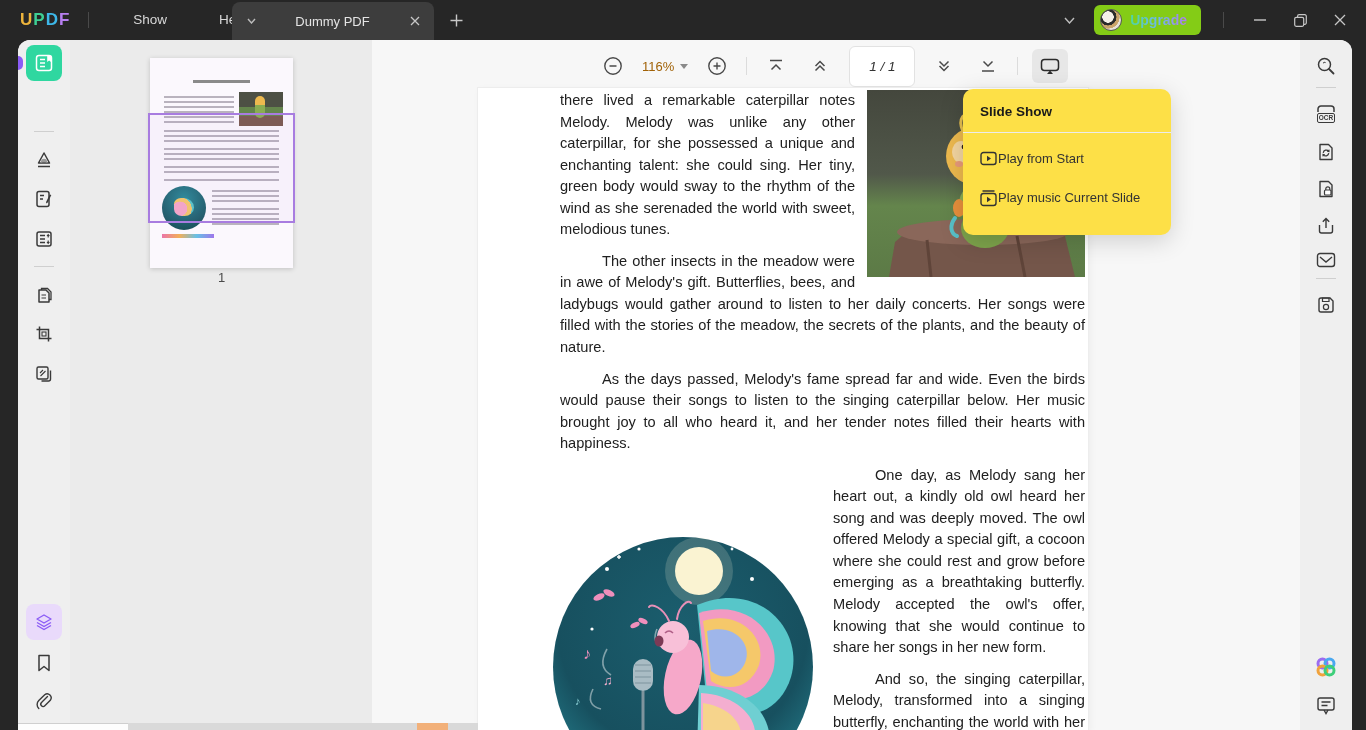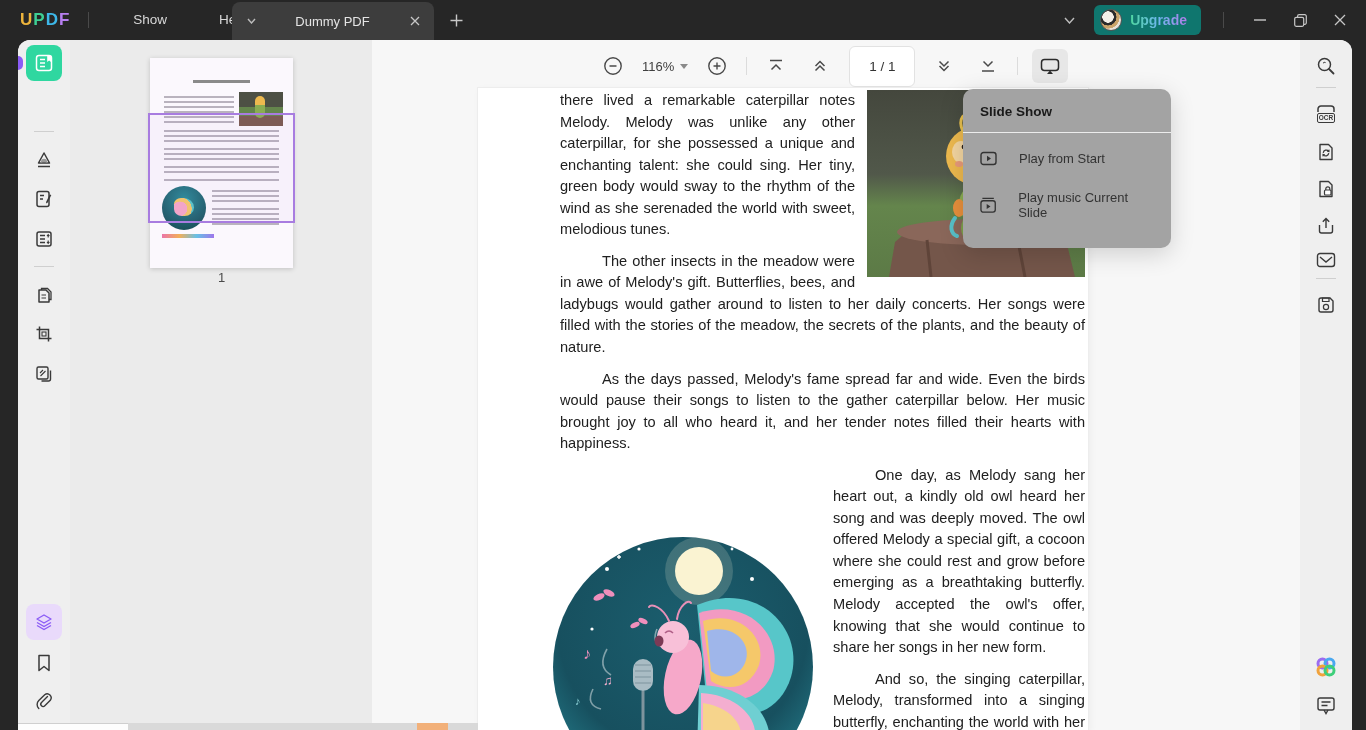--- a/index.html
+++ b/index.html
@@ -13,21 +13,21 @@
   .logo span:nth-child(3){color:#3db7e8;} .logo span:nth-child(4){color:#b77ff0;}
   .tb-sep { width:1px; height:16px; background:#4a4a4a; margin:0 18px; }
   .menu-item { color:#d8d8d8; font-size:13.5px; padding:0 26px; height:40px; line-height:40px; cursor:default; }
   .tab { position:absolute; left:232px; top:2px; width:202px; height:38px; background:#3d3d3d; border-radius:8px 8px 0 0; display:flex; align-items:center; }
   .tab-caret { margin-left:10px; width:18px; height:18px; display:flex; align-items:center; justify-content:center; }
   .tab-title { flex:1; text-align:center; color:#e4e4e4; font-size:13px; }
   .tab-close { width:20px; height:20px; margin-right:9px; display:flex; align-items:center; justify-content:center; }
   .newtab { position:absolute; left:444px; top:8px; width:24px; height:24px; display:flex; align-items:center; justify-content:center; }
   .win-right { position:absolute; right:0; top:0; height:40px; display:flex; align-items:center; }
   .acct-caret { width:26px; height:26px; display:flex; align-items:center; justify-content:center; margin-right:12px; }
-  .upgrade { background:#0f766e; border-radius:6px; height:30px; display:flex; align-items:center; padding:0 14px 0 6px; gap:8px; }
+  .upgrade { background:#84cc16; border-radius:6px; height:30px; display:flex; align-items:center; padding:0 14px 0 6px; gap:8px; }
   .avatar { width:22px; height:22px; border-radius:50%; background:radial-gradient(circle at 35% 35%, #f5f0e8 0 30%, #2b2b2b 32% 45%, #caa46a 47% 62%, #e8e2d8 64% 100%); border:1px solid #555; }
   .upgrade-text { font-size:14px; font-weight:bold; background:linear-gradient(90deg,#4fd6a0,#6fb6ee,#b07ce8); -webkit-background-clip:text; background-clip:text; color:transparent; }
   .wc-sep { width:1px; height:16px; background:#4a4a4a; margin:0 16px 0 22px; }
   .win-btn { width:40px; height:40px; display:flex; align-items:center; justify-content:center; }
 
   
   .content { position:absolute; left:18px; top:40px; width:1334px; height:690px; background:#f7f7f7; border-radius:12px 12px 0 0; overflow:hidden; }
   .purple-notch { position:absolute; left:18px; top:56px; width:5px; height:14px; background:#8b5cf6; border-radius:0 5px 5px 0; z-index:9; }
 
   
@@ -51,36 +51,36 @@
   .mini-bfly::after{ content:""; position:absolute; left:12px; top:12px; width:20px; height:18px; background:radial-gradient(circle at 30% 60%,#f6a8c9 0 40%,#f5c86a 42% 65%,#57c6c9 67% 100%); border-radius:40% 60% 55% 45%; }
   .mini-rainbow { position:absolute; left:12px; top:176px; width:52px; height:4px; background:linear-gradient(90deg,#e85f9a,#f0a23c,#4db6e2,#8e5fe8); opacity:.85; }
   .thumb-viewport { position:absolute; left:78px; top:73px; width:147px; height:110px; border:2px solid #a87ce0; background:rgba(168,124,224,0.05); }
   .thumb-num { position:absolute; left:80px; top:230px; width:143px; text-align:center; font-size:13px; color:#4a4a4a; }
 
   
   .doc-area { position:absolute; left:354px; top:0; width:928px; height:690px; background:#f7f7f7; }
   .toolbar { position:absolute; left:226px; top:10px; height:32px; display:flex; align-items:center; gap:14px; }
   .tool-btn { width:30px; height:30px; display:flex; align-items:center; justify-content:center; border-radius:6px; }
   .tool-btn.active { background:#e7e7e7; width:36px; height:34px; }
-  .zoom-pct { display:flex; align-items:center; gap:6px; font-size:13px; color:#404040; }
+  .zoom-pct { display:flex; align-items:center; gap:6px; font-size:13px; color:#a16207; }
   .tool-div { width:1px; height:18px; background:#dcdcdc; }
-  .page-box { width:66px; height:41px; background:#fff; border:1px solid #e2e2e2; border-radius:6px; display:flex; align-items:center; justify-content:center; font-size:13.5px; color:#333; }
+  .page-box { width:66px; height:41px; background:#fff; border:1px solid #e2e2e2; border-radius:6px; display:flex; align-items:center; justify-content:center; font-size:13.5px; color:#333;font-style:italic; }
 
   
   .pdf-page { position:absolute; left:106px; top:48px; width:610px; height:642px; background:#fff; box-shadow:0 0 0 1px #ededed, 2px 2px 8px rgba(0,0,0,0.05); overflow:hidden; padding:2px 3px 0 82px; }
   .pdf-page p { font-size:14.6px; line-height:21.55px; color:#202020; text-align:justify; margin-bottom:10px; }
   .pdf-page p.ind { text-indent:42px; }
   .float-cat { float:right; width:218px; height:187px; margin:0 0 9px 12px; }
   .float-bfly { float:left; width:273px; height:300px; margin:44px 13px 0 -13px; }
 
   
-  .dropdown { position:absolute; left:945px; top:49px; width:208px; background:#a3a3a3; border-radius:10px; box-shadow:0 6px 24px rgba(0,0,0,0.16); padding:15px 0 16px; z-index:20; }
+  .dropdown { position:absolute; left:945px; top:49px; width:208px; background:#fde047; border-radius:10px; box-shadow:0 6px 24px rgba(0,0,0,0.16); padding:15px 0 16px; z-index:20; }
   .dd-title { padding:0 17px; font-size:13.5px; font-weight:bold; color:#1a1a1a; }
   .dd-div { height:1px; background:#ececec; margin:13px 0 6px; }
-  .dd-item { display:flex; align-items:center; gap:22px; padding:12px 17px; font-size:13px; color:#333; }
+  .dd-item { display:flex; align-items:flex-start; gap:1px; padding:12px 17px; font-size:13px; color:#333; }
 
   
   .sliver { position:absolute; left:18px; bottom:0; height:7px; width:460px; background:#d9d9d9; z-index:30; }
   .sliver .w { position:absolute; left:0; top:0; width:110px; height:7px; background:#fdfdfd; border-top:1px solid #cfcfcf; }
   .sliver .o { position:absolute; left:399px; top:0; width:31px; height:7px; background:#f2b079; }
   .corner-dark { position:absolute; left:0; bottom:0; width:18px; height:24px; background:#262626; z-index:31; }
 
   svg { display:block; }
 </style>
 </head>
@@ -344,21 +344,21 @@
               <circle cx="104" cy="25" r="4" fill="none" stroke="#e8c04e" stroke-width="2.5"></circle>
               <path d="M120 41 C126 27 136 24 132 33" fill="none" stroke="#e8c04e" stroke-width="3" stroke-linecap="round"></path>
               <circle cx="131" cy="35" r="4" fill="none" stroke="#e8c04e" stroke-width="2.5"></circle>
               <ellipse cx="92" cy="118" rx="6" ry="9" fill="#e8903c"></ellipse>
               <path d="M88 128 C82 136 84 144 90 146" fill="none" stroke="#58c0c8" stroke-width="4" stroke-linecap="round"></path>
             </svg>
           </span>
           <span>there lived a remarkable caterpillar notes Melody. Melody was unlike any other caterpillar, for she possessed a unique and enchanting talent: she could sing. Her tiny, green body would sway to the rhythm of the wind as she serenaded the world with sweet, melodious tunes.</span>
         </p>
         <p class="ind"><span>The other insects in the meadow were in awe of Melody's gift. Butterflies, bees, and ladybugs would gather around to listen to her daily concerts. Her songs were filled with the stories of the meadow, the secrets of the plants, and the beauty of nature.</span></p>
-        <p class="ind"><span>As the days passed, Melody's fame spread far and wide. Even the birds would pause their songs to listen to the gather caterpillar below. Her music brought joy to all who heard it, and her tender notes filled their hearts with happiness.</span></p>
+        <p class="ind"><span>As the days passed, Melody's fame spread far and wide. Even the birds would pause their songs to listen to the singing caterpillar below. Her music brought joy to all who heard it, and her tender notes filled their hearts with happiness.</span></p>
         <p class="ind">
           <span class="float-bfly">
             <svg width="273" height="300" viewBox="0 0 273 300">
               <defs>
                 <radialGradient id="night" cx="0.5" cy="0.35" r="0.8">
                   <stop offset="0" stop-color="#1b5e6e"></stop>
                     <stop offset="0.6" stop-color="#17505f"></stop>
                     <stop offset="1" stop-color="#2b93a0"></stop>
                 </radialGradient>
               </defs>

